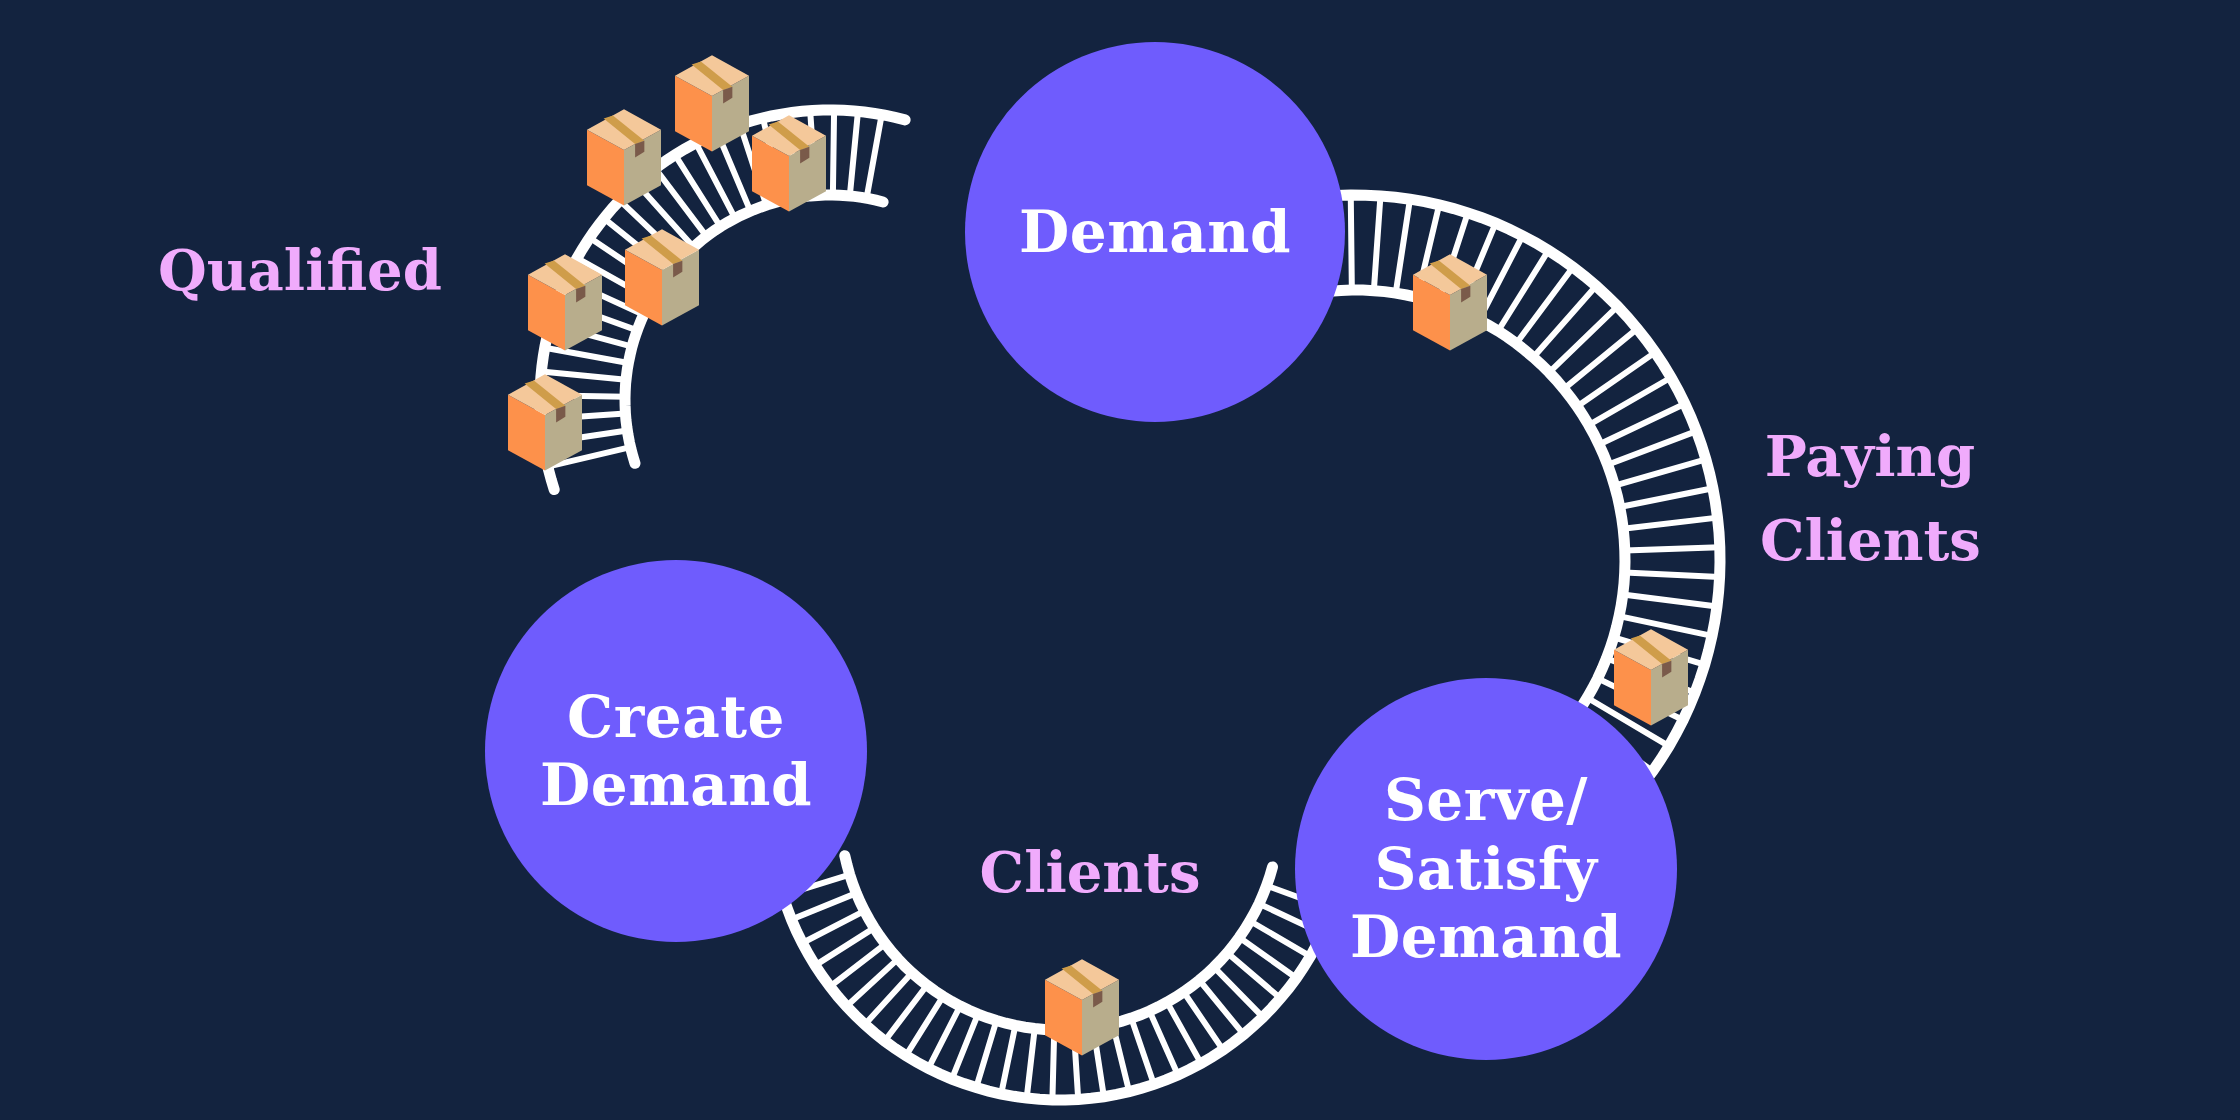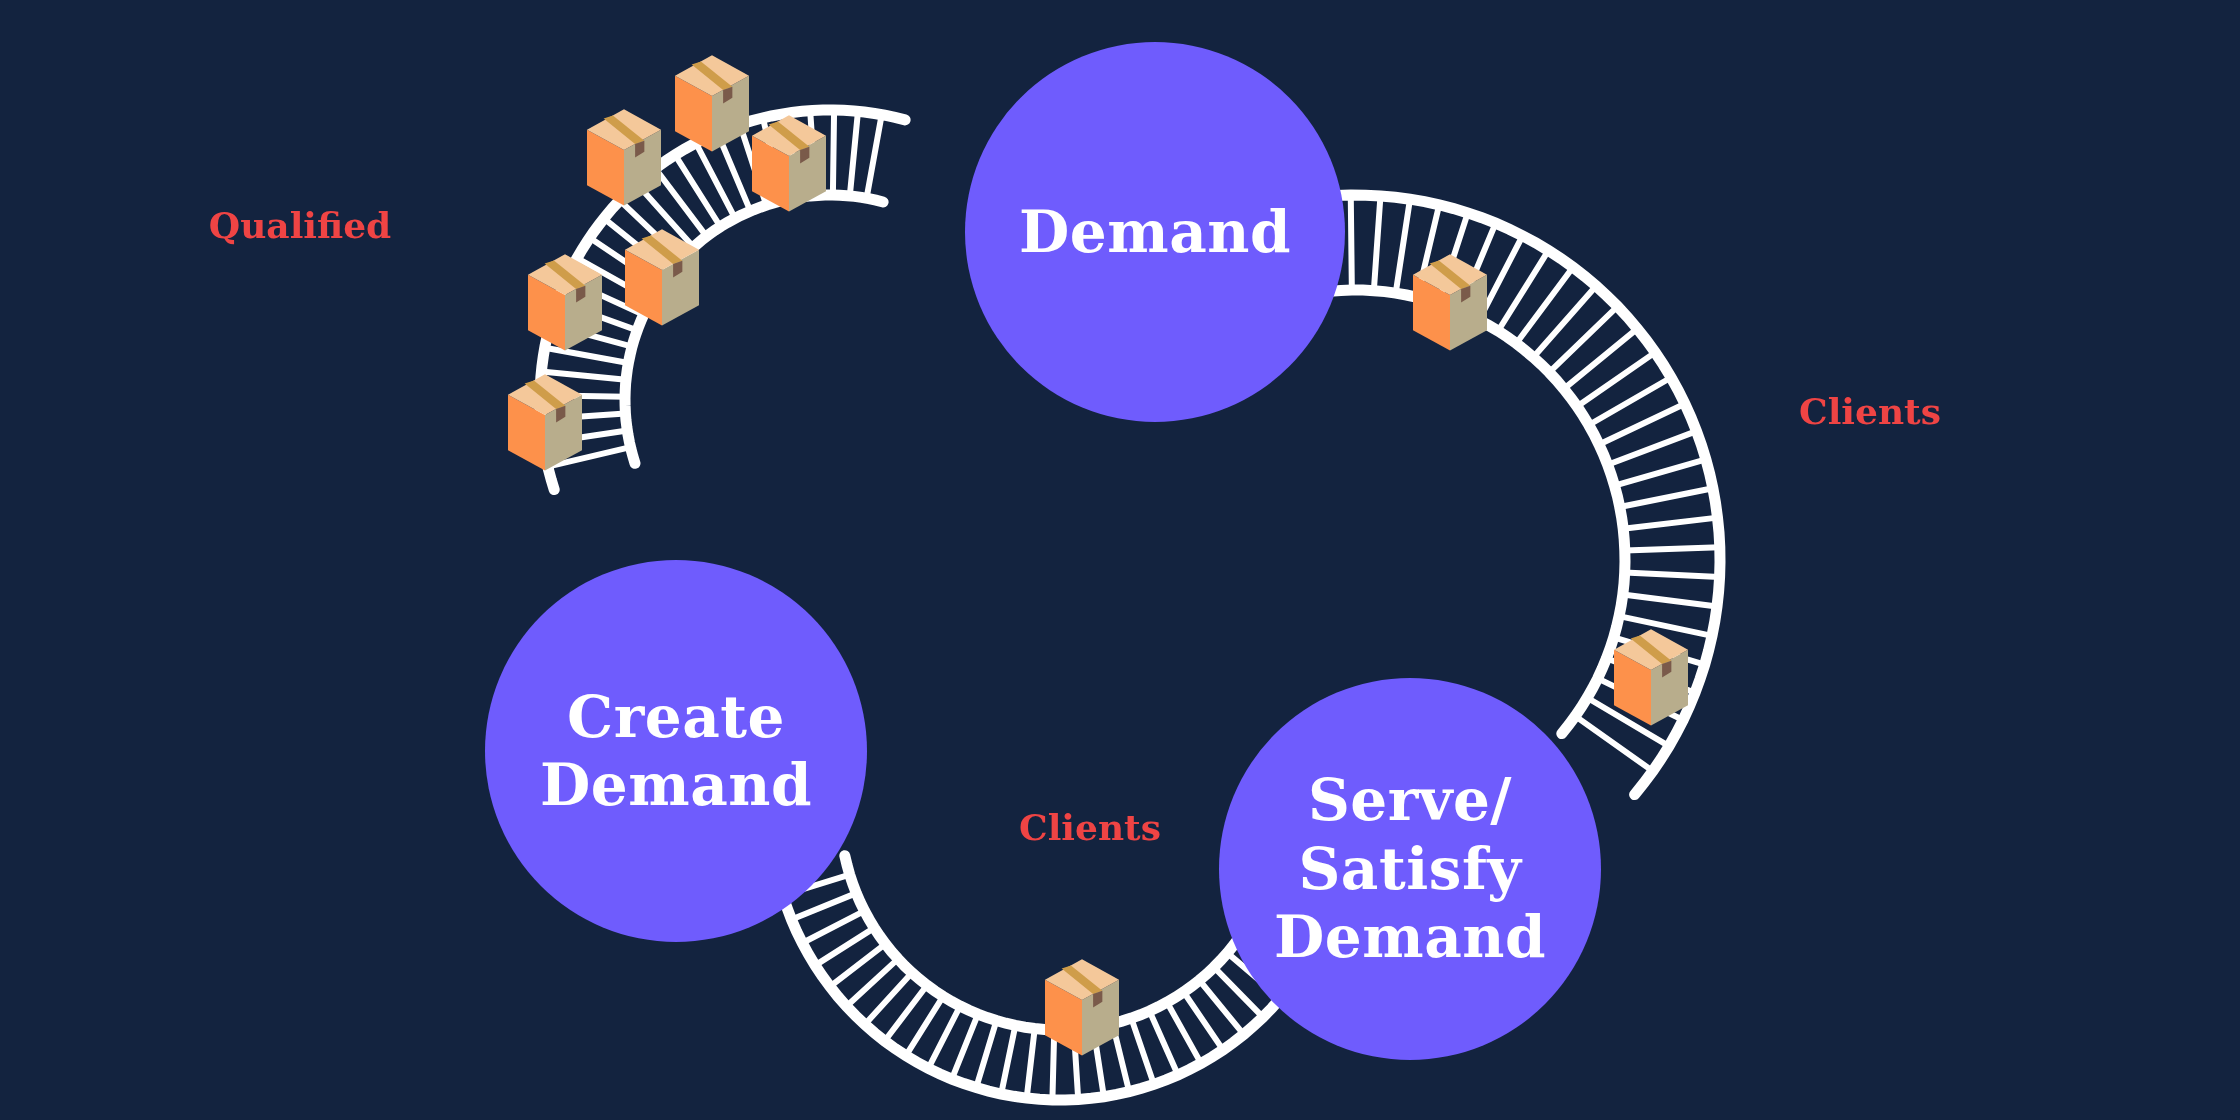--- a/index.html
+++ b/index.html
@@ -2,22 +2,22 @@
 <html><head>
 <meta charset="utf-8">
 <style>
   html, body { margin:0; padding:0; }
   body { width:2240px; height:1120px; background:#13233f; overflow:hidden; position:relative;
          font-family:"DejaVu Serif", serif; }
   #stage { position:absolute; left:0; top:0; width:2240px; height:1120px; }
   .stage-circle { position:absolute; border-radius:50%; background:#6f5cfd;
                   display:flex; align-items:center; justify-content:center; text-align:center; }
   .stage-label { color:#ffffff; font-weight:bold; font-size:58px; line-height:1.18; letter-spacing:0.5px; }
-  .flow-label { position:absolute; color:#ef4444; font-weight:bold; font-size:36px; line-height:1.5;
-                text-align:center; }
+  .flow-label { position:absolute; color:#f0abfc; font-weight:bold; font-size:56px; line-height:1.5;
+                text-align:center;margin-top:30px; }
   .flow-label span { display:block; }
 </style>
 </head>
 <body>
 
 <div id="stage">
   <svg id="conveyors" width="2240" height="1120" style="position:absolute;left:0;top:0">
       <g>
         <path d="M554.2 489.6L551.2 479.7L548.5 469.7L546.2 459.6L544.2 449.4L542.6 439.1L541.4 428.8L540.6 418.5L540.1 408.1L540.0 397.7L540.3 387.4L540.9 377.0L541.9 366.7L543.3 356.4L545.0 346.2L547.2 336.0L549.6 325.9L552.5 315.9L555.6 306.1L559.2 296.3L563.1 286.7L567.3 277.2L571.8 267.9L576.7 258.7L581.9 249.8L587.5 241.0L593.3 232.4L599.5 224.1L605.9 215.9L612.6 208.0L619.6 200.4L626.9 193.0L634.5 185.8L642.2 179.0L650.3 172.4L658.5 166.1L667.0 160.1L675.7 154.5L684.6 149.1L693.6 144.1L702.9 139.3L712.3 135.0L721.8 130.9L731.5 127.2L741.3 123.9L751.3 120.9L761.3 118.3L771.4 116.0L781.6 114.1L791.9 112.5L802.2 111.3L812.5 110.5L822.9 110.1L833.3 110.0L843.7 110.3L854.0 111.0L864.3 112.0L874.6 113.5L884.8 115.2L895.0 117.4L905.1 119.9" fill="none" stroke="#ffffff" stroke-width="11" stroke-linecap="round"></path>
         <path d="M635.0 463.3L632.9 456.3L631.0 449.2L629.4 442.1L628.0 434.9L626.9 427.6L626.0 420.4L625.4 413.1L625.1 405.7L625.0 398.4L625.2 391.1L625.6 383.7L626.4 376.4L627.3 369.2L628.6 361.9L630.1 354.8L631.8 347.6L633.8 340.6L636.1 333.6L638.6 326.7L641.3 319.9L644.3 313.2L647.5 306.6L651.0 300.1L654.7 293.8L658.6 287.6L662.7 281.5L667.0 275.6L671.6 269.9L676.3 264.3L681.3 258.9L686.4 253.7L691.8 248.6L697.3 243.8L702.9 239.1L708.8 234.7L714.8 230.4L720.9 226.4L727.2 222.6L733.6 219.1L740.1 215.7L746.8 212.7L753.5 209.8L760.4 207.2L767.3 204.8L774.4 202.7L781.4 200.8L788.6 199.2L795.8 197.9L803.1 196.8L810.4 195.9L817.7 195.4L825.0 195.1L832.3 195.0L839.7 195.2L847.0 195.7L854.3 196.4L861.5 197.4L868.8 198.7L875.9 200.2L883.1 202.0" fill="none" stroke="#ffffff" stroke-width="11" stroke-linecap="round"></path>
@@ -177,39 +177,40 @@
         <polygon points="11.1,-6.105 20.35,-9.1575 20.35,1.85 11.1,7.4" fill="#7a5a4a"></polygon>
       </g>
     </svg>
 
   <div class="stage-circle" style="left:965px; top:42px; width:380px; height:380px;">
     <div class="stage-label">
       <div>Demand</div>
     </div>
   </div>
 
-  <div class="stage-circle" style="left:1219px; top:678px; width:382px; height:382px;">
+  <div class="stage-circle" style="left:1295px; top:678px; width:382px; height:382px;">
     <div class="stage-label">
       <div>Serve/</div>
       <div>Satisfy</div>
       <div>Demand</div>
     </div>
   </div>
 
   <div class="stage-circle" style="left:485px; top:560px; width:382px; height:382px;">
     <div class="stage-label">
       <div>Create</div>
       <div>Demand</div>
     </div>
   </div>
 
   <div class="flow-label" style="left:120px; top:198px; width:360px;">
     <span>Qualified</span>
   </div>
 
   <div class="flow-label" style="left:1760px; top:384px; width:220px;">
+    <span>Paying</span>
     <span>Clients</span>
   </div>
 
   <div class="flow-label" style="left:960px; top:800px; width:260px;">
     <span>Clients</span>
   </div>
 </div>
 
 </body></html>

